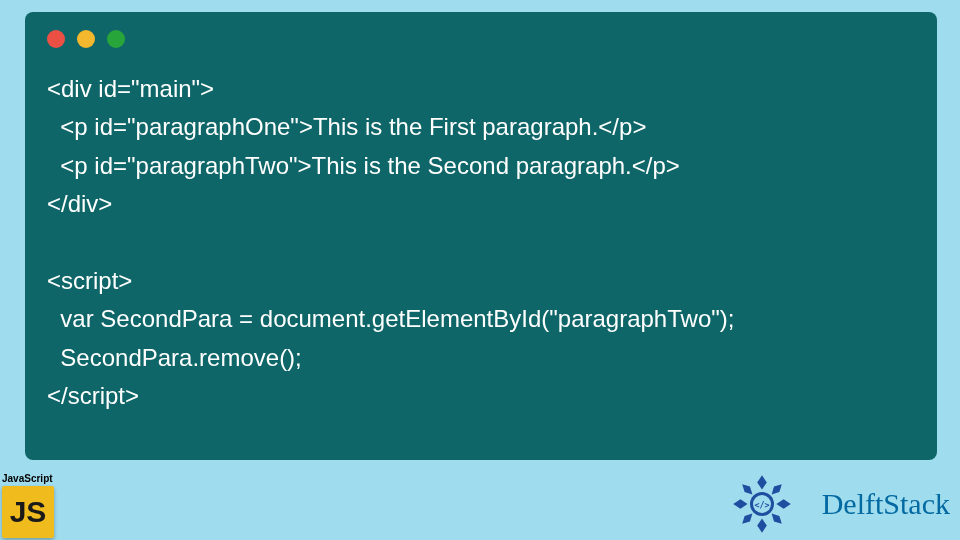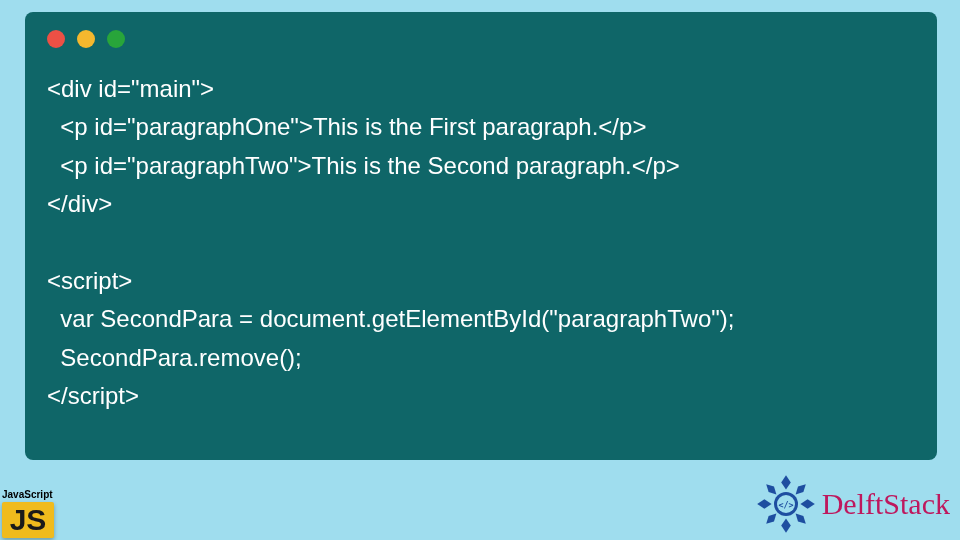--- a/index.html
+++ b/index.html
@@ -41,21 +41,21 @@
   }
   .js-label {
     font-size: 10px;
     font-weight: bold;
     color: #000;
     display: block;
     margin-bottom: 2px;
   }
   .js-icon {
     width: 52px;
-    height: 36px;
+    height: 52px;
     background: #f0bb1d;
     display: flex;
     align-items: center;
     justify-content: center;
     font-weight: bold;
     color: #1a1a1a;
     font-size: 30px;
     border-radius: 2px;
     box-shadow: 0 2px 4px rgba(0,0,0,0.3);
     font-family: Arial, sans-serif;
@@ -64,22 +64,23 @@
     position: absolute;
     right: 10px;
     bottom: 6px;
     display: flex;
     align-items: center;
     gap: 6px;
   }
   .brand-text {
     font-family: Georgia, 'Times New Roman', serif;
     font-size: 30px;
-    color: #be185d;
+    color: #0369a1;
     font-weight: 500;
+    margin-left: 24px;
   }
   .brand-logo { width: 60px; height: 60px; }
 </style>
 </head>
 <body>
 
 <div class="code-window">
   <div class="dots">
     <div class="dot red"></div>
     <div class="dot yellow"></div>

